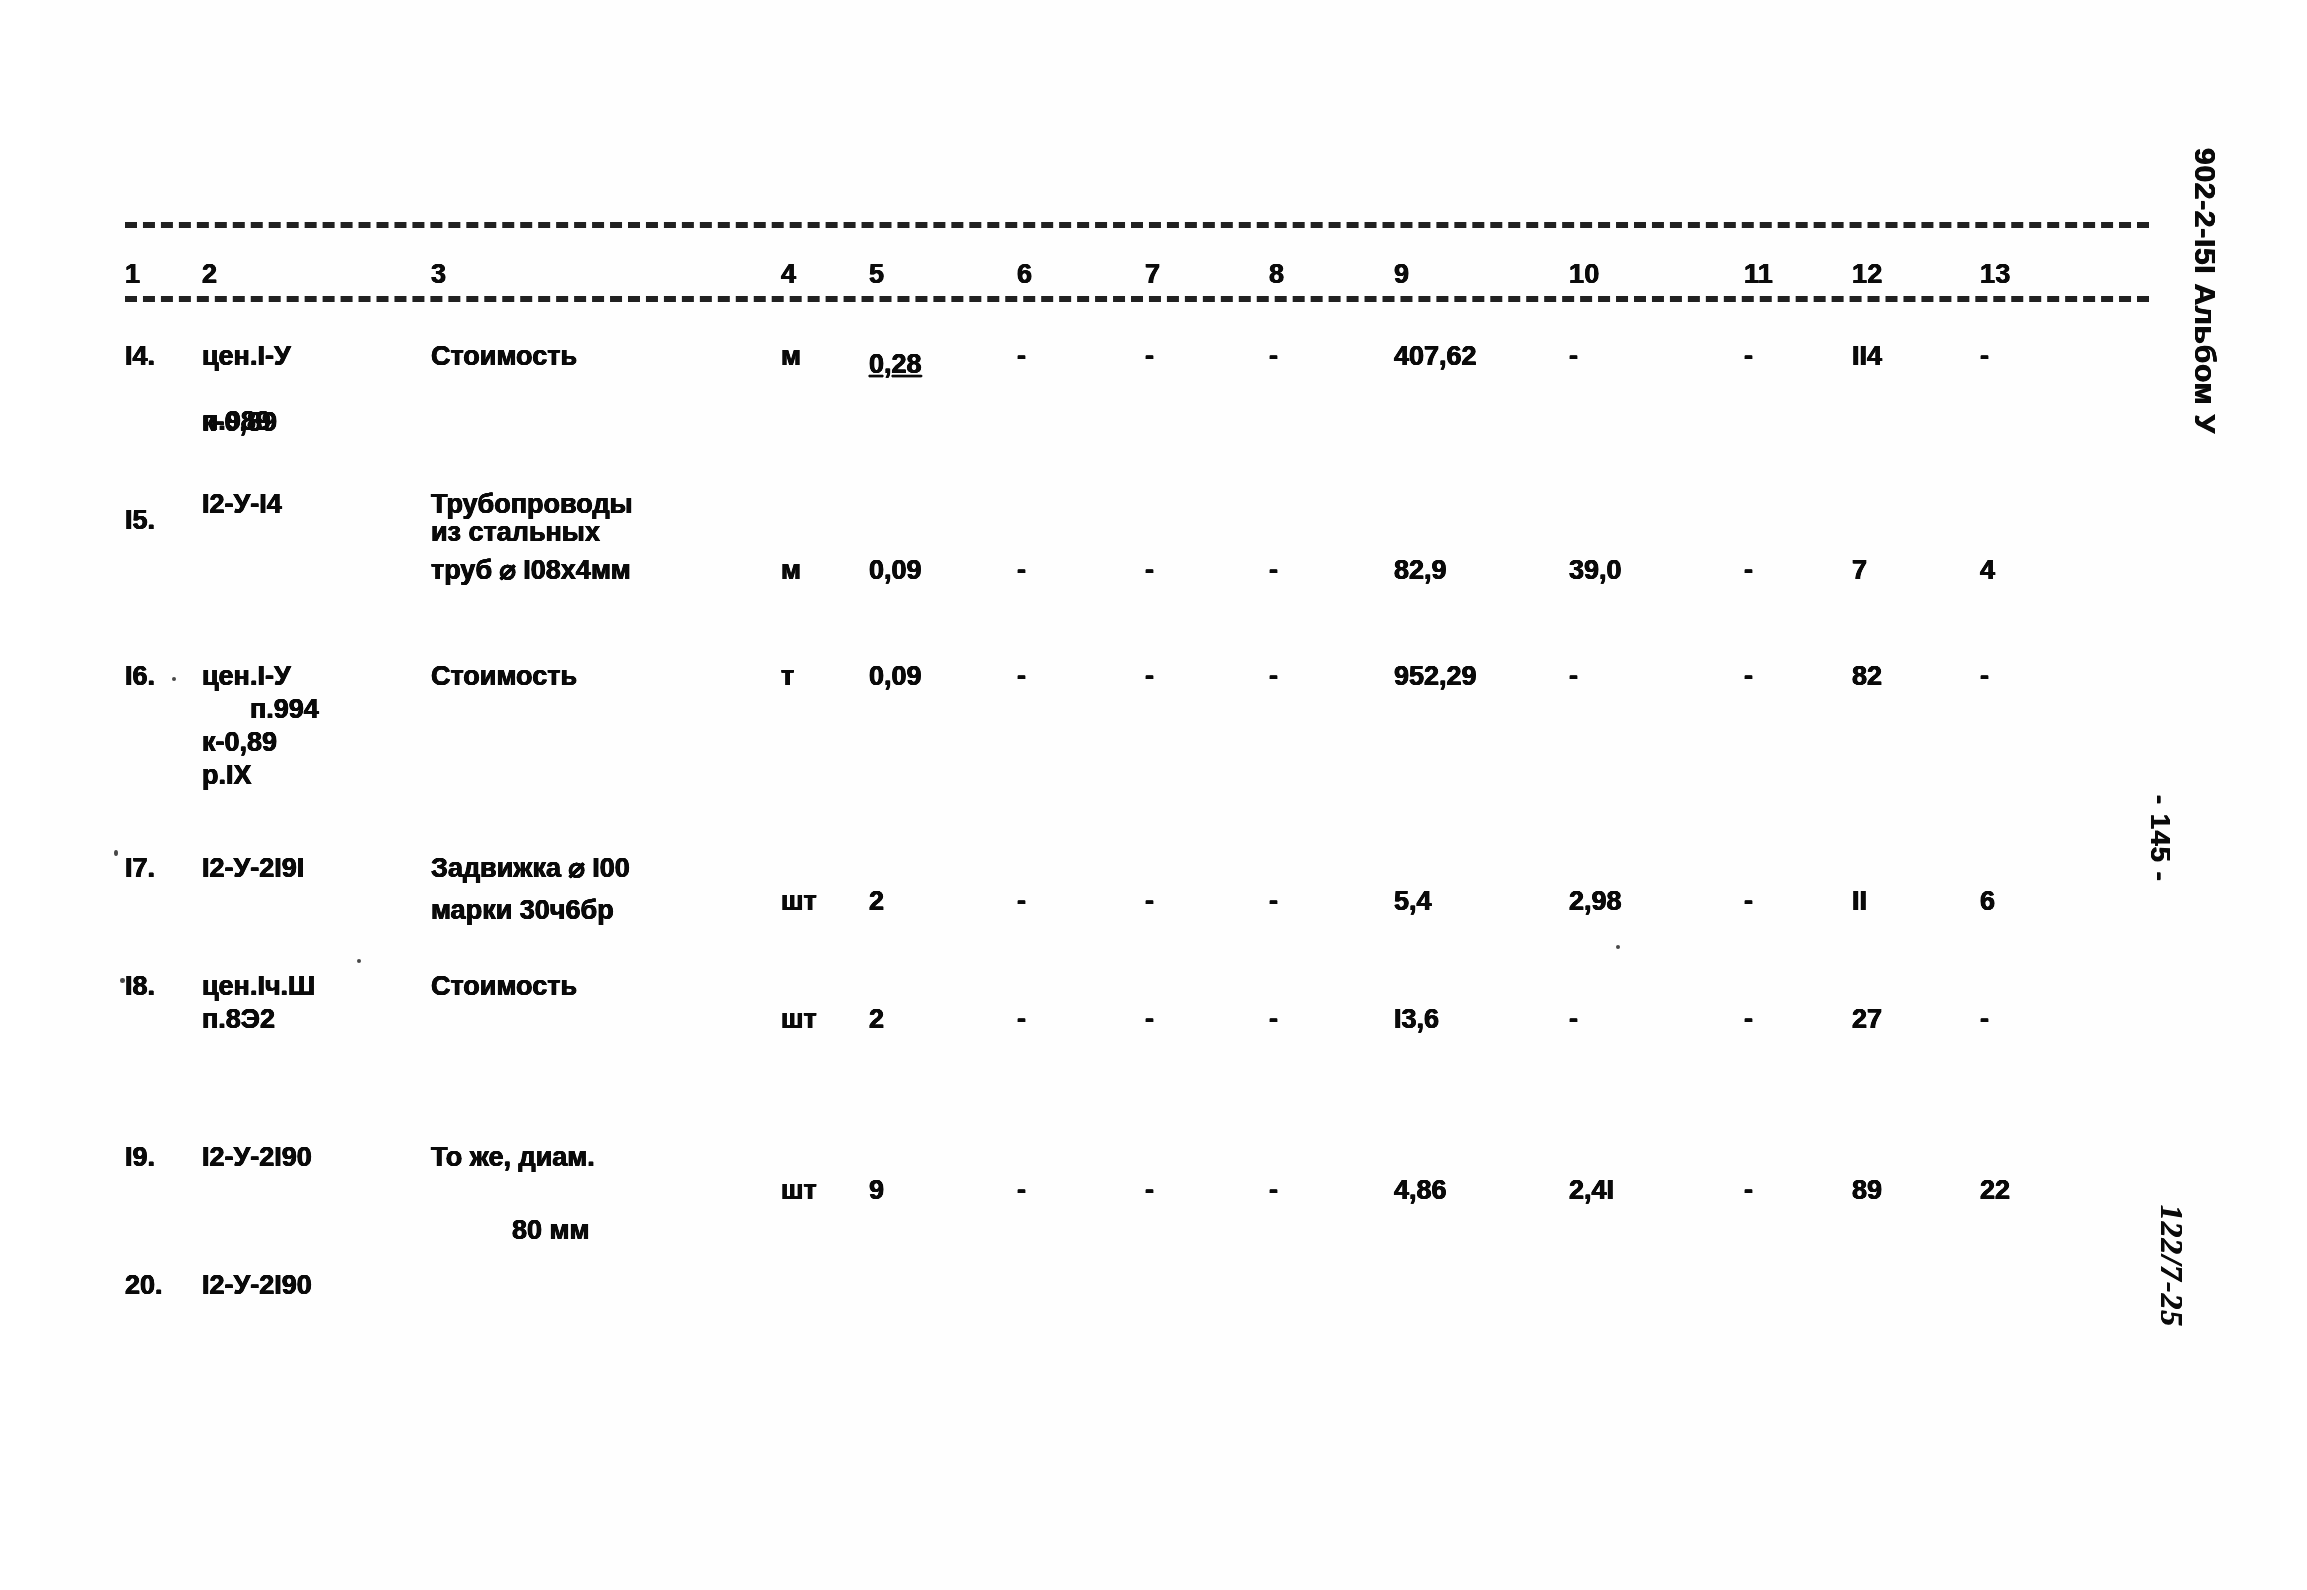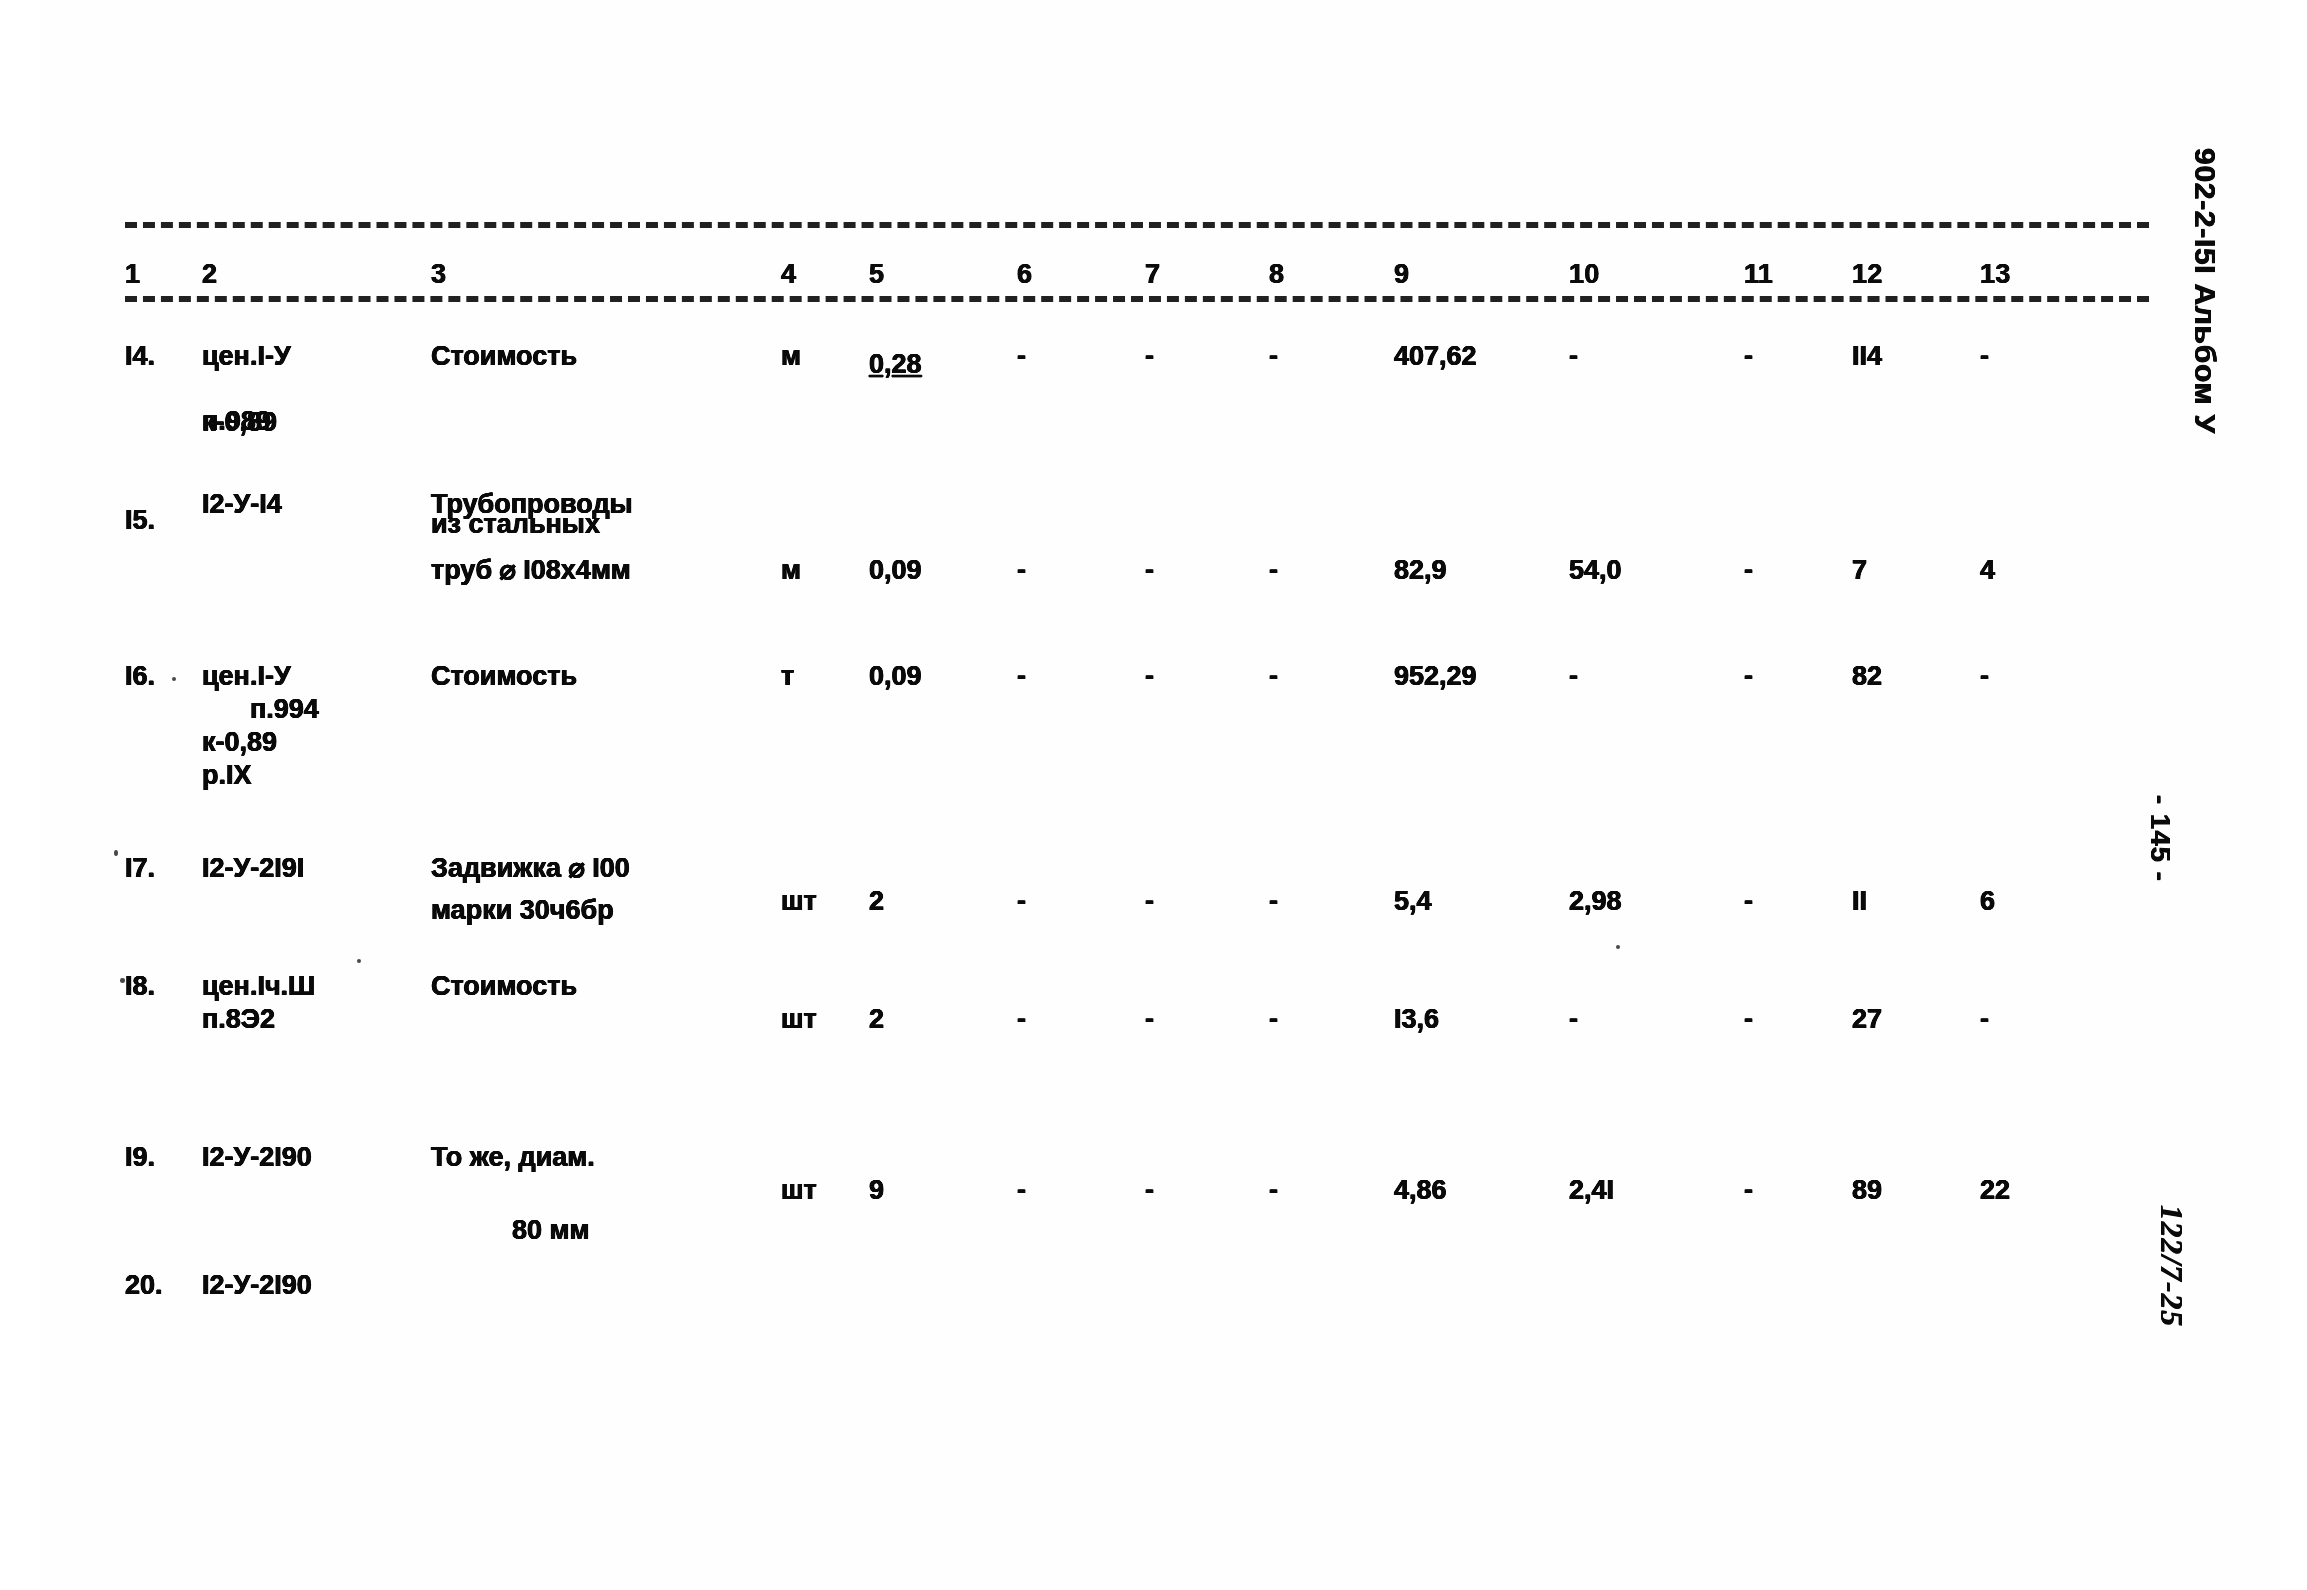--- a/index.html
+++ b/index.html
@@ -158,29 +158,29 @@
         <div class="cell c-val" style="left: 1394px; top: 0px;">407,62</div>
         <div class="cell c-val" style="left: 1569px; top: 0px;">-</div>
         <div class="cell c-val" style="left: 1744px; top: 0px;">-</div>
         <div class="cell c-val" style="left: 1852px; top: 0px;">II4</div>
         <div class="cell c-val" style="left: 1980px; top: 0px;">-</div>
       </div>
       <div class="row" style="top: 488px;">
         <div class="cell c-num" style="left: 125px; top: 16px;">I5.</div>
         <div class="cell c-code" style="left: 202px; top: 0px;">I2-У-I4</div>
         <div class="cell c-desc" style="left: 431px; top: 0px;">Трубопроводы</div>
-        <div class="cell c-desc" style="left: 431px; top: 20px;">из стальных</div>
+        <div class="cell c-desc" style="left: 431px; top: 28px;">из стальных</div>
         <div class="cell c-desc" style="left: 431px; top: 66px;">труб ⌀ I08х4мм</div>
         <div class="cell c-unit" style="left: 781px; top: 66px;">м</div>
         <div class="cell c-val" style="left: 869px; top: 66px;">0,09</div>
         <div class="cell c-val" style="left: 1017px; top: 66px;">-</div>
         <div class="cell c-val" style="left: 1145px; top: 66px;">-</div>
         <div class="cell c-val" style="left: 1269px; top: 66px;">-</div>
         <div class="cell c-val" style="left: 1394px; top: 66px;">82,9</div>
-        <div class="cell c-val" style="left: 1569px; top: 66px;">54,0</div>
+        <div class="cell c-val" style="left: 1569px; top: 66px;">39,0</div>
         <div class="cell c-val" style="left: 1744px; top: 66px;">-</div>
         <div class="cell c-val" style="left: 1852px; top: 66px;">7</div>
         <div class="cell c-val" style="left: 1980px; top: 66px;">4</div>
       </div>
       <div class="row" style="top: 660px;">
         <div class="cell c-num" style="left: 125px; top: 0px;">I6.</div>
         <div class="cell c-code" style="left: 202px; top: 0px;">цен.I-У</div>
         <div class="cell c-code" style="left: 202px; top: 33px; margin-left: 48px;">п.994</div>
         <div class="cell c-code" style="left: 202px; top: 66px;">к-0,89</div>
         <div class="cell c-code" style="left: 202px; top: 99px;">р.IХ</div>

